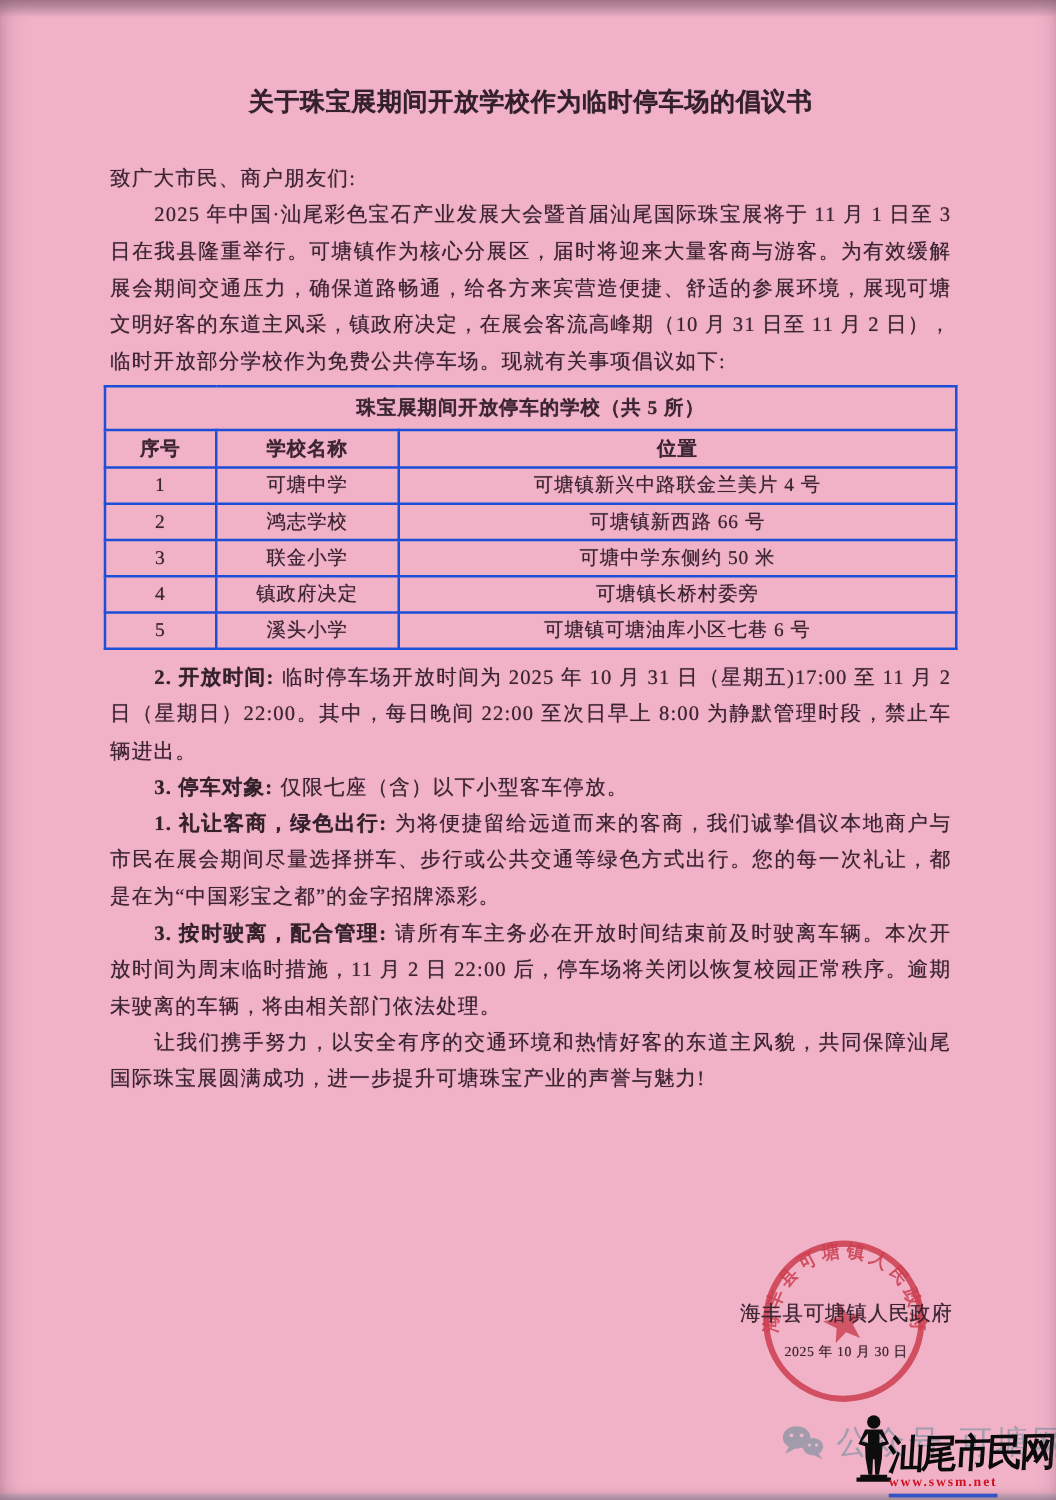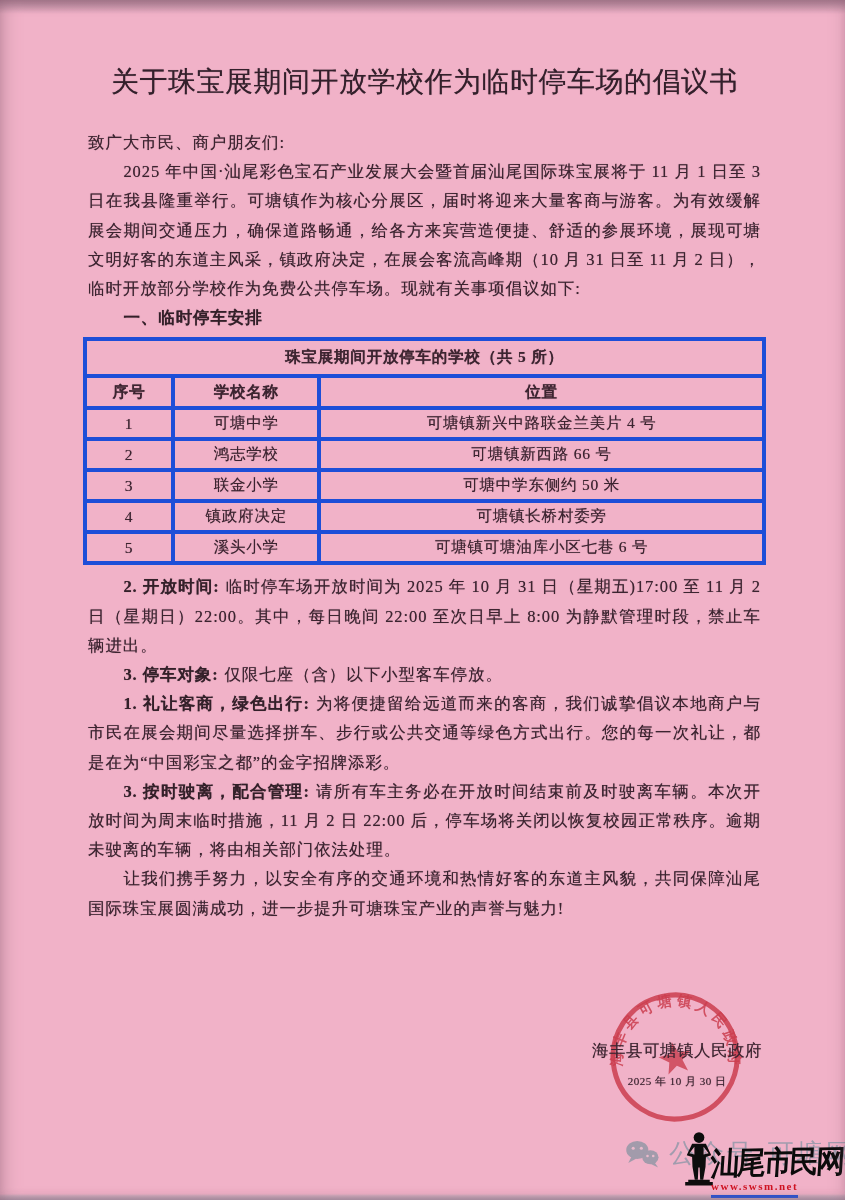--- a/index.html
+++ b/index.html
@@ -15,31 +15,31 @@
   .bottom-edge{position:absolute;left:0;bottom:0;width:845px;height:6px;z-index:6;
     background:linear-gradient(0deg,#b29aac 0%,#cfadbe 70%,rgba(241,178,200,0) 100%);}
   .vignette{position:absolute;inset:0;z-index:9;pointer-events:none;
     box-shadow:inset 10px 0 18px -8px rgba(140,95,115,.5),
                inset -8px 0 16px -8px rgba(140,95,115,.35),
                inset 0 12px 14px -10px rgba(150,100,120,.45),
                inset 0 -8px 10px -6px rgba(150,120,140,.4);}
 
   .doc{position:absolute;left:88px;right:84px;top:0;z-index:1;
     text-shadow:0 0 .7px rgba(62,36,50,.65);}
-  .title{font-size:28px;font-weight:normal;text-align:center;line-height:32px;
+  .title{font-size:20px;font-weight:bold;text-align:center;line-height:32px;
     margin:66px 0 0 0;letter-spacing:.5px;color:#33202b;}
   p{margin:0;font-size:16.5px;line-height:29.2px;text-align:justify;letter-spacing:.9px;}
   .salutation{margin-top:30px;}
   .indent{text-indent:2.15em;}
   .lead{font-weight:bold;color:#332029;margin-right:.35em;}
   .heading{font-weight:bold;color:#332029;}
 
   table.schools{border-collapse:collapse;width:calc(100% + 10px);margin:5px 0 7px -5px;
     table-layout:fixed;}
-  table.schools td,table.schools th{border:4px solid #1d4ed8;text-align:center;
+  table.schools td,table.schools th{border:2px solid #1d4ed8;text-align:center;
     font-size:15.5px;letter-spacing:.8px;padding:0;}
   td.tbl-title{font-size:17.5px;font-weight:bold;height:33px;letter-spacing:1px;}
   th{font-weight:bold;height:28px;}
   td.cell{height:27px;font-size:15px;}
   col.c1{width:13%;}col.c2{width:21.5%;}col.c3{width:65.5%;}
 
   .signature{position:absolute;left:592px;top:1040px;width:170px;z-index:4;
     text-align:center;text-shadow:0 0 .7px rgba(62,36,50,.6);}
   .signature .org{font-size:16.5px;letter-spacing:.5px;white-space:nowrap;}
   .signature .date{font-size:11px;margin-top:12px;letter-spacing:.5px;white-space:nowrap;}
@@ -65,21 +65,20 @@
 
 <div class="top-edge"></div>
 
 <div class="doc">
   <div class="title">关于珠宝展期间开放学校作为临时停车场的倡议书</div>
 
   <p class="salutation">致广大市民、商户朋友们:</p>
 
   <p class="indent">2025 年中国·汕尾彩色宝石产业发展大会暨首届汕尾国际珠宝展将于 11 月 1 日至 3 日在我县隆重举行。可塘镇作为核心分展区，届时将迎来大量客商与游客。为有效缓解展会期间交通压力，确保道路畅通，给各方来宾营造便捷、舒适的参展环境，展现可塘文明好客的东道主风采，镇政府决定，在展会客流高峰期（10 月 31 日至 11 月 2 日），临时开放部分学校作为免费公共停车场。现就有关事项倡议如下:</p>
 
-  <p class="indent heading">一、临时停车安排</p>
 
 
   <table class="schools">
     <colgroup>
         <col class="c1">
         <col class="c2">
         <col class="c3">
       </colgroup>
     <tbody>
       <tr>

